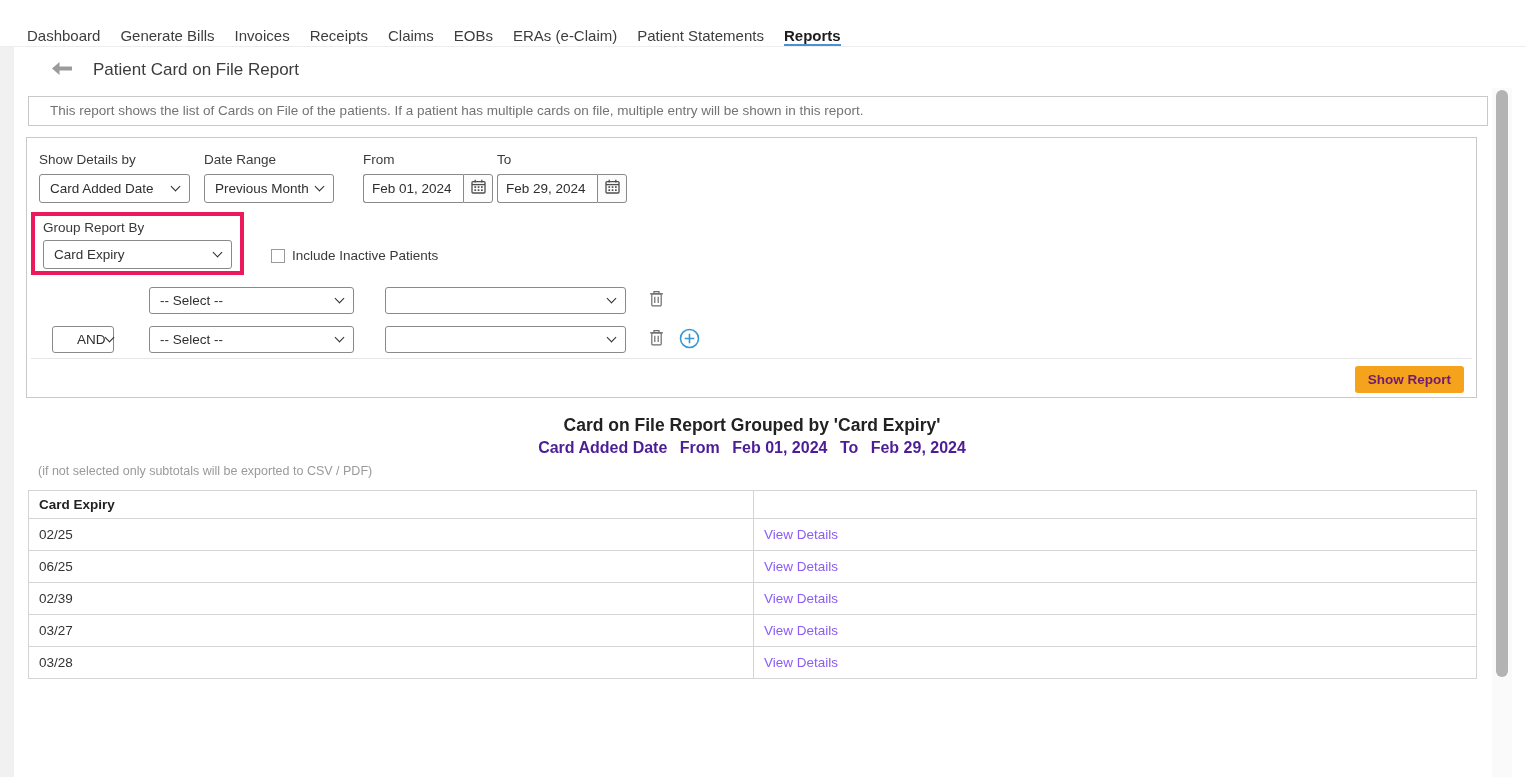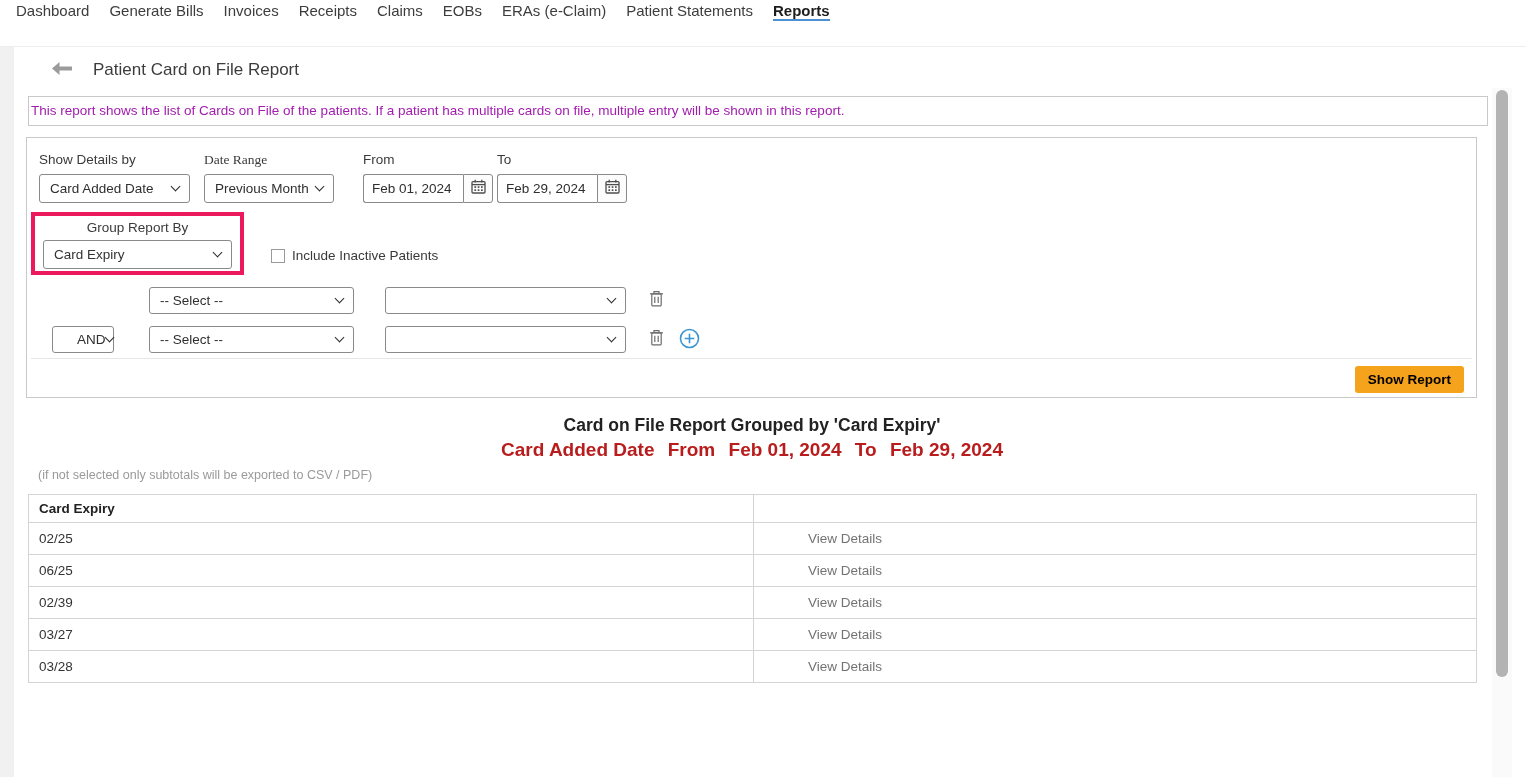--- a/index.html
+++ b/index.html
@@ -1,84 +1,84 @@
 <!DOCTYPE html>
 <html><head>
 <meta charset="utf-8">
 <style>
   * { box-sizing: border-box; margin: 0; padding: 0; }
   html, body { width: 1526px; height: 777px; overflow: hidden; background: #fff;
     font-family: "Liberation Sans", "DejaVu Sans", sans-serif; color: #333; }
 
   
-  .topnav { display: flex; align-items: flex-start; height: 47px; padding-left: 16px;
+  .topnav { display: flex; align-items: flex-end; height: 47px; padding-left: 27px;
     gap: 20px; background: #fff; border-bottom: 1px solid #ededed; }
   .nav-item { display: flex; align-items: center; font-size: 15px; color: #3d3d3d;
     cursor: pointer; border-bottom: 2px solid transparent; padding-top: 2px; }
   .nav-item.active { font-weight: bold; color: #1d1d1d; border-bottom-color: #4a90d2; }
 
   
   .left-strip { position: absolute; left: 0; top: 47px; width: 14px; height: 730px; background: #f1f1f1; }
   .main { position: absolute; left: 14px; top: 47px; right: 36px; bottom: 0; background: #fff; }
 
   
   .sb-track { position: absolute; right: 14px; top: 88px; width: 20px; height: 689px; background: #fafafa; }
   .sb-thumb { position: absolute; left: 4px; top: 2px; width: 12px; height: 587px;
     background: #b3b3b3; border-radius: 6px; }
 
   
   .header-row { display: flex; align-items: center; height: 45px; padding-left: 32px; }
   .back-btn { display: flex; align-items: center; justify-content: center; width: 32px; cursor: pointer; }
   .hdr-divider { width: 1px; background: #ddd; margin: 0 6px 0 6px; }
   .page-title { display: flex; align-items: center; font-size: 17px; color: #3c3c3c; padding-left: 2px; }
 
-  .desc-box { margin: 4px 2px 0 14px; border: 1px solid #c9c9c9; padding: 6px 2px;
-    font-size: 13.5px; color: #a21caf; min-height: 30px; }
+  .desc-box { margin: 4px 2px 0 14px; border: 1px solid #c9c9c9; padding: 6px 21px;
+    font-size: 13.5px; color: #737373; min-height: 30px; }
 
   
   .filter-panel { position: relative; margin: 11px 13px 0 12px; border: 1px solid #c9c9c9; height: 261px; }
   .flabel { position: absolute; font-size: 13.5px; color: #3a3a3a; }
   .sel { position: absolute; display: flex; align-items: center; justify-content: space-between;
     border: 1px solid #8a8a8a; border-radius: 3px; background: #fff; height: 29px;
     padding: 0 10px; font-size: 13.5px; color: #2f2f2f; cursor: pointer; }
   .sel .chev { flex: 0 0 auto; }
   .chev { display: inline-block; width: 7px; height: 7px; border-right: 1.8px solid #2b2b2b;
     border-bottom: 1.8px solid #2b2b2b; transform: rotate(45deg); margin-top: -4px; }
   .dategrp { position: absolute; display: flex; height: 29px; }
   .dategrp input { width: 100px; height: 29px; border: 1px solid #8a8a8a; border-right: none;
     border-radius: 3px 0 0 3px; padding: 0 8px; font-size: 13.5px; color: #2f2f2f;
     font-family: inherit; }
   .cal-btn { width: 30px; height: 29px; border: 1px solid #8a8a8a; border-radius: 0 3px 3px 0;
     background: #fcfcfc; display: flex; align-items: center; justify-content: center; cursor: pointer; }
 
   .hl-box { position: absolute; left: 4px; top: 74px; width: 213px; height: 63px;
     border: 4px solid #ec1a5c; background: #fff; padding: 4px 8px; }
-  .hl-box .flabel2 { font-size: 13.5px; color: #3a3a3a; text-align: center; }
+  .hl-box .flabel2 { font-size: 13.5px; color: #3a3a3a; }
   .hl-box .sel2 { display: flex; align-items: center; justify-content: space-between;
     border: 1px solid #8a8a8a; border-radius: 3px; height: 29px; margin-top: 5px;
     padding: 0 10px; font-size: 13.5px; cursor: pointer; }
 
   .chkrow { position: absolute; display: flex; align-items: center; gap: 7px;
     font-size: 13.5px; color: #3a3a3a; }
   .chkbox { width: 14px; height: 14px; border: 1px solid #9a9a9a; background: #fff; display: inline-block; }
   .chkbox.checked { background: #f0f0f0; border-color: #bdbdbd; position: relative; }
   .chkbox.checked::after { content: ""; position: absolute; left: 3px; top: 1px; width: 6px; height: 9px;
     border-right: 2px solid #8aa0a0; border-bottom: 2px solid #8aa0a0; transform: rotate(40deg); }
 
   .icon-btn { position: absolute; background: none; border: none; cursor: pointer;
     display: flex; align-items: center; justify-content: center; }
 
   .panel-sep { position: absolute; left: 4px; right: 4px; top: 220px; height: 1px; background: #e6e6e6; }
   .show-report { position: absolute; right: 12px; top: 228px; height: 27px; padding: 0 13px;
-    background: #f5a21c; color: #000000; font-weight: bold; font-size: 13.5px; border: none;
+    background: #f5a21c; color: #701a75; font-weight: bold; font-size: 13.5px; border: none;
     border-radius: 3px; cursor: pointer; font-family: inherit; }
 
   
   .report-title { margin-top: 17px; text-align: center; font-size: 17.5px; font-weight: bold; color: #222; }
-  .report-subtitle { margin-top: 3px; text-align: center; font-size: 19px; font-weight: bold; color: #b91c1c; }
+  .report-subtitle { margin-top: 3px; text-align: center; font-size: 16px; font-weight: bold; color: #4c1d95; }
   .report-subtitle span { margin: 0 4px; }
 
   .export-row { position: relative; margin: 16px 3px 0 14px; height: 28px; }
   .export-left { position: absolute; left: 10px; top: 3px; display: flex; align-items: center; gap: 7px;
     font-size: 13.5px; color: #2f2f2f; }
   .export-btns { position: absolute; right: 0; top: 0; display: flex; gap: 8px; }
   .btn-export { display: inline-flex; align-items: center; gap: 8px; height: 27px; padding: 0 12px;
     background: #fafafa; border: 1px solid #dcdcdc; border-radius: 3px; color: #6f6f6f;
     font-size: 13.5px; cursor: pointer; font-family: inherit; }
   .caret-down { width: 0; height: 0; border-left: 4px solid transparent; border-right: 4px solid transparent;
@@ -87,21 +87,21 @@
   .gear { font-family: "DejaVu Sans", sans-serif; font-size: 16px; color: #666; line-height: 1; }
 
   .export-note { margin: 7px 0 0 24px; font-size: 12.5px; color: #9a9a9a; }
 
   .report-table { margin: 12px 13px 0 14px; border-collapse: collapse; width: calc(100% - 27px);
     font-size: 13.5px; }
   .report-table th, .report-table td { border: 1px solid #d4d4d4; text-align: left; }
   .report-table th { padding: 6px 10px; font-weight: bold; color: #222; }
   .report-table td { padding: 8px 10px; color: #333; }
   .col-expiry { width: 725px; }
-  .link { color: #737373; text-decoration: none; cursor: pointer; margin-left: 44px; }
+  .link { color: #8b5cf6; text-decoration: none; cursor: pointer; }
 </style>
 </head>
 <body>
 
 <div class="topnav">
   <div class="nav-item">Dashboard</div>
   <div class="nav-item">Generate Bills</div>
   <div class="nav-item">Invoices</div>
   <div class="nav-item">Receipts</div>
   <div class="nav-item">Claims</div>
@@ -130,21 +130,21 @@
   <div class="desc-box">This report shows the list of Cards on File of the patients. If a patient has multiple cards on file, multiple entry will be shown in this report.</div>
 
   <div class="filter-panel">
 
     <div class="flabel" style="left:12px; top:14px;">Show Details by</div>
     <div class="sel" style="left:12px; top:36px; width:151px;">
       <span>Card Added Date</span>
       <span class="chev"></span>
     </div>
 
-    <div class="flabel" style="left:177px; top:14px;font-family:Liberation Serif, serif;">Date Range</div>
+    <div class="flabel" style="left:177px; top:14px;">Date Range</div>
     <div class="sel" style="left:177px; top:36px; width:130px;">
       <span>Previous Month</span>
       <span class="chev"></span>
     </div>
 
     <div class="flabel" style="left:336px; top:14px;">From</div>
     <div class="dategrp" style="left:336px; top:36px;">
       <input value="Feb 01, 2024" style="">
       <span class="cal-btn">
         <span>

